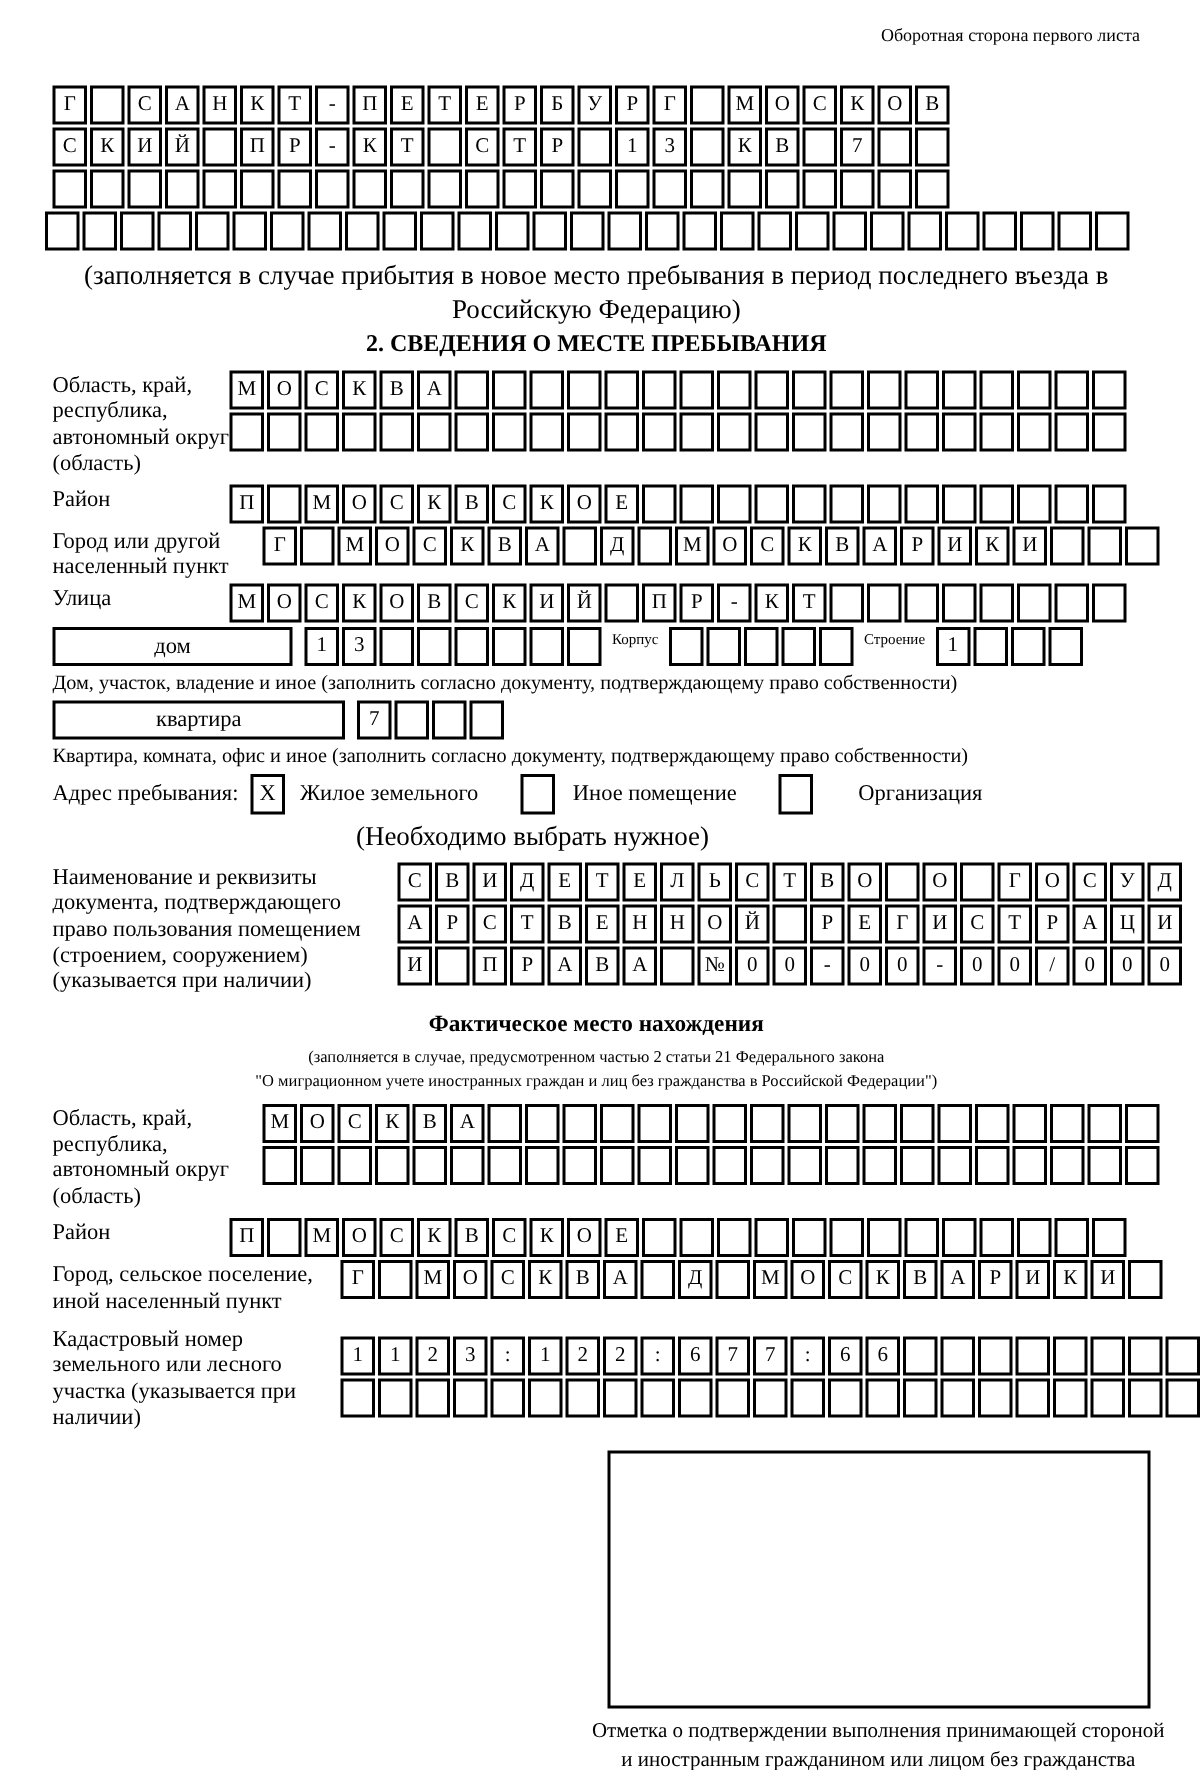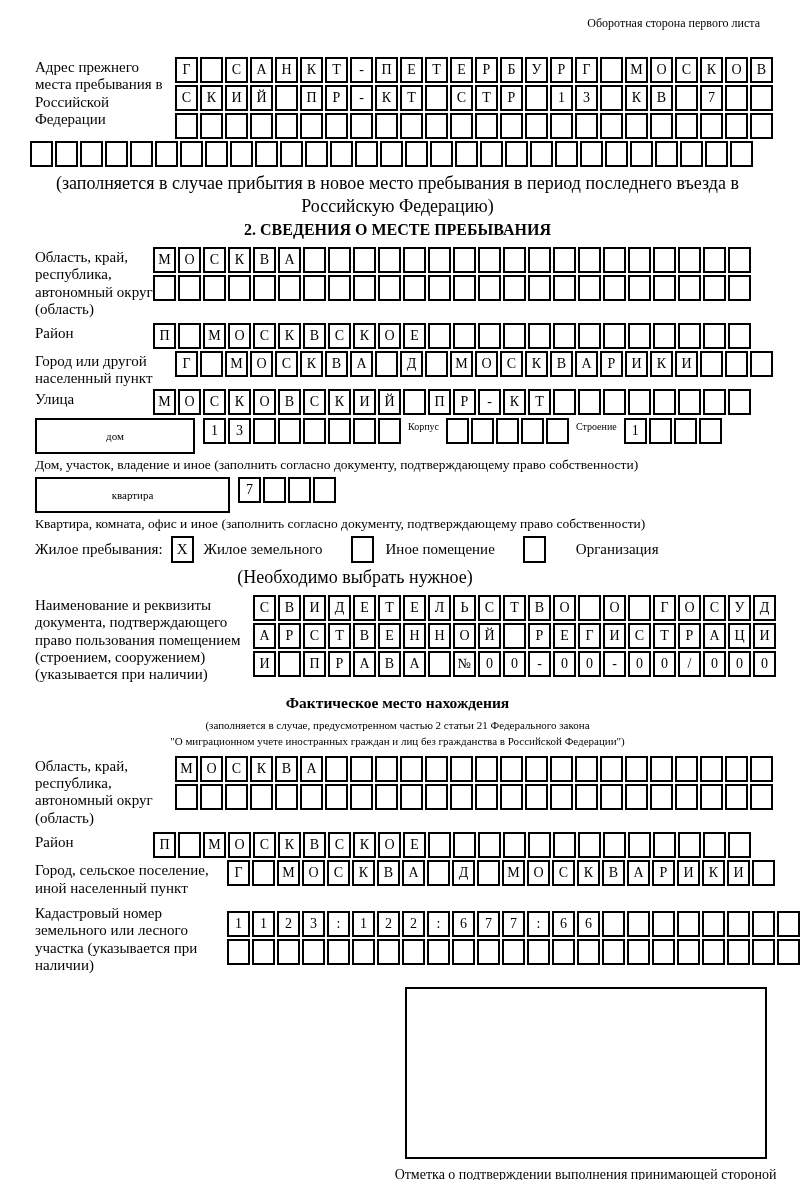--- a/index.html
+++ b/index.html
@@ -20,51 +20,50 @@
   .cell{flex:0 0 23px;width:23px;height:26px;box-sizing:border-box;border:2px solid #000;
         display:flex;align-items:center;justify-content:center;font-size:14px;line-height:1;}
   .mt2{margin-top:2px;}
 
   .note{font-size:18px;line-height:1.25;}
   .note-center{text-align:center;margin:5px 0 4px;}
   .h2{font-size:16px;font-weight:bold;text-align:center;margin:2px 0 8px;}
   .h3{font-size:15.5px;font-weight:bold;text-align:center;margin:10px 0 6px;}
 
   .houserow{display:flex;align-items:flex-start;margin-top:3px;}
-  .widebox{box-sizing:border-box;height:36px;border:2px solid #000;display:flex;
-           align-items:center;justify-content:center;font-size:11px;}
+  .widebox{box-sizing:border-box;height:26px;border:2px solid #000;display:flex;
+           align-items:center;justify-content:center;font-size:15px;}
   .wb-house{width:160px;margin-right:8px;}
   .wb-apt{width:195px;margin-right:8px;text-align:right;}
   .inlbl{font-size:10px;padding-top:3px;margin:0 7px;}
   .leftnote{font-size:13.5px;margin:3px 0 4px;}
 
   .stayrow{display:flex;align-items:center;margin-top:4px;font-size:15px;}
   .chk{box-sizing:border-box;width:23px;height:27px;border:2px solid #000;display:flex;
        align-items:center;justify-content:center;font-size:15px;flex:0 0 23px;}
   .chk1{margin:0 10px 0 8px;}
   .chk2{margin:0 12px 0 28px;}
   .stay-note{width:420px;margin-left:110px;text-align:center;margin-top:3px;}
 
-  .docblock{margin-top:6px;margin-bottom:2px;}
+  .docblock{margin-top:6px;margin-bottom:2px;gap:12px;}
 
   .centernote{ text-align:center;font-size:11px;line-height:1.45;}
 
   .stampwrap{margin-left:358px;width:385px;margin-top:12px;}
   .stampbox{width:362px;height:172px;box-sizing:border-box;border:2px solid #000;margin:0 auto 6px;}
   .stampnote{font-size:14px;text-align:center;line-height:1.4;}
 </style>
 </head>
 <body>
 
 <div class="page">
 
   <div class="backnote">Оборотная сторона первого листа</div>
 
   <div class="fieldrow">
-    <div class="lbl lblA">Адрес прежнего места пребывания в Российской Федерации</div>
     <div class="rows">
       <div class="boxrow">
           <span class="cell">Г</span>
           <span class="cell"></span>
           <span class="cell">С</span>
           <span class="cell">А</span>
           <span class="cell">Н</span>
           <span class="cell">К</span>
           <span class="cell">Т</span>
           <span class="cell">-</span>
@@ -357,21 +356,21 @@
     <div class="boxrow">
         <span class="cell">7</span>
         <span class="cell"></span>
         <span class="cell"></span>
         <span class="cell"></span>
       </div>
   </div>
   <div class="leftnote">Квартира, комната, офис и иное (заполнить согласно документу, подтверждающему право собственности)</div>
 
   <div class="stayrow">
-    <span>Жилое пребывания:</span>
+    <span>Адрес пребывания:</span>
     <span class="chk chk1">X</span>
     <span>Жилое земельного</span>
     <span class="chk chk2"></span>
     <span>Иное помещение</span>
     <span class="chk chk2"></span>
     <span style="margin-left:18px;">Организация</span>
   </div>
   <div class="note stay-note">(Необходимо выбрать нужное)</div>
 
   <div class="fieldrow docblock">

